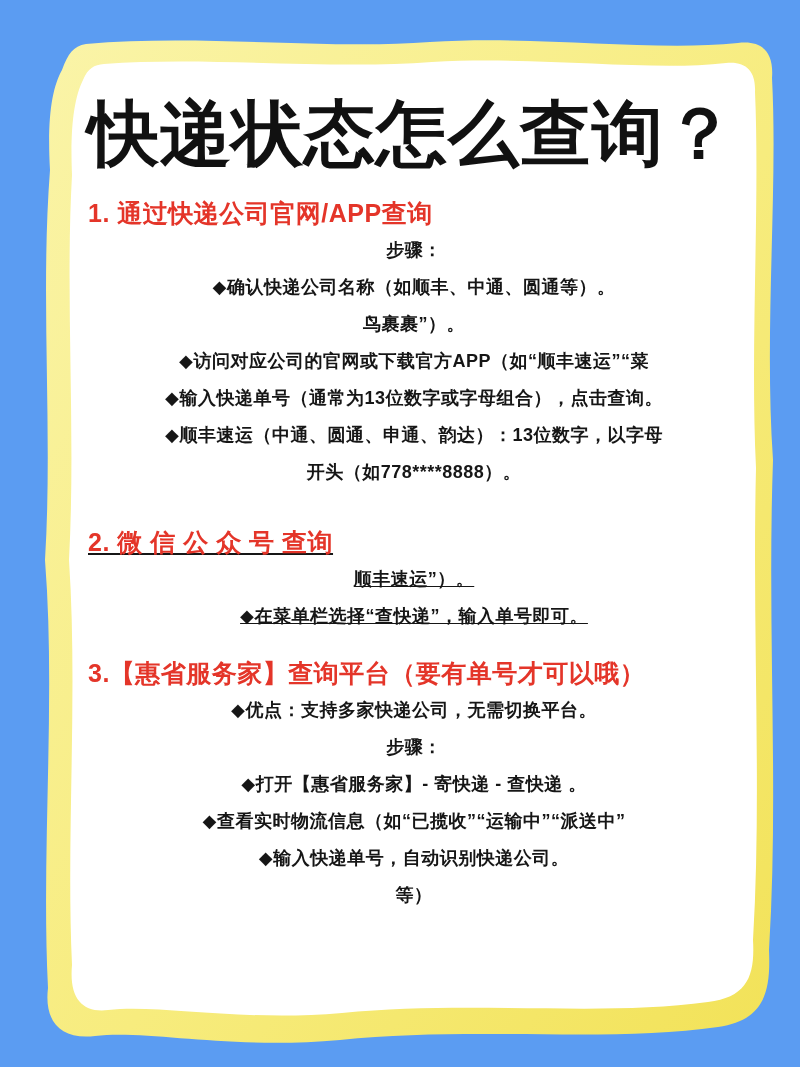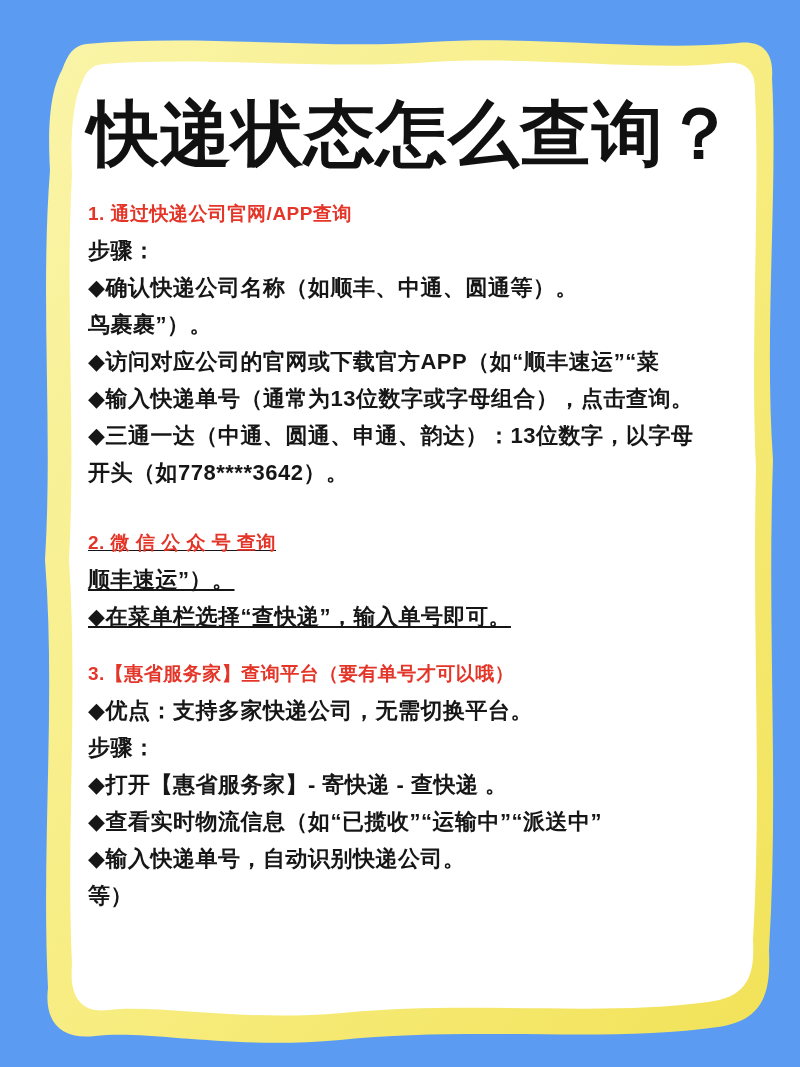--- a/index.html
+++ b/index.html
@@ -32,32 +32,33 @@
     letter-spacing:1px;
     color:#111;
     white-space:nowrap;
   }
   .section{display:block;}
   .sec-0{margin-top:17px;}
   .sec-1{margin-top:33px;text-decoration:underline;}
   .sec-2{margin-top:20px;}
   .sec-heading{
     color:var(--heading);
-    font-size:19px;
+    font-size:25px;
     line-height:37px;
     font-weight:800;
     white-space:nowrap;
     letter-spacing:0.5px;
   }
   .line{
-    font-size:22px;
+    font-size:18px;
     line-height:37px;
     font-weight:600;
     white-space:nowrap;
     letter-spacing:0.5px;
+    text-align:center;
   }
 </style>
 </head>
 <body>
 
 <div class="canvas">
 
   <svg class="card-bg" viewBox="0 0 800 1067" xmlns="http://www.w3.org/2000/svg">
     <defs>
       <linearGradient id="yellowGrad" x1="0" y1="0" x2="1" y2="1">
@@ -101,22 +102,22 @@
   <div class="content">
     <h1 class="title">快递状态怎么查询？</h1>
     <div id="sections">
         <section class="section sec-0">
           <h2 class="sec-heading">1. 通过快递公司官网/APP查询</h2>
           <div class="line">步骤：</div>
           <div class="line">◆确认快递公司名称（如顺丰、中通、圆通等）。</div>
           <div class="line">鸟裹裹”）。</div>
           <div class="line">◆访问对应公司的官网或下载官方APP（如“顺丰速运”“菜</div>
           <div class="line">◆输入快递单号（通常为13位数字或字母组合），点击查询。</div>
-          <div class="line">◆三通一达（中通、圆通、申通、韵达）：13位数字，以字母</div>
-          <div class="line">开头（如778****3642）。</div>
+          <div class="line">◆顺丰速运（中通、圆通、申通、韵达）：13位数字，以字母</div>
+          <div class="line">开头（如778****8888）。</div>
         </section>
         <section class="section sec-1">
           <h2 class="sec-heading">2. 微 信 公 众 号 查询</h2>
           <div class="line">顺丰速运”）。</div>
           <div class="line">◆在菜单栏选择“查快递”，输入单号即可。</div>
         </section>
         <section class="section sec-2">
           <h2 class="sec-heading">3.【惠省服务家】查询平台（要有单号才可以哦）</h2>
           <div class="line">◆优点：支持多家快递公司，无需切换平台。</div>
           <div class="line">步骤：</div>

